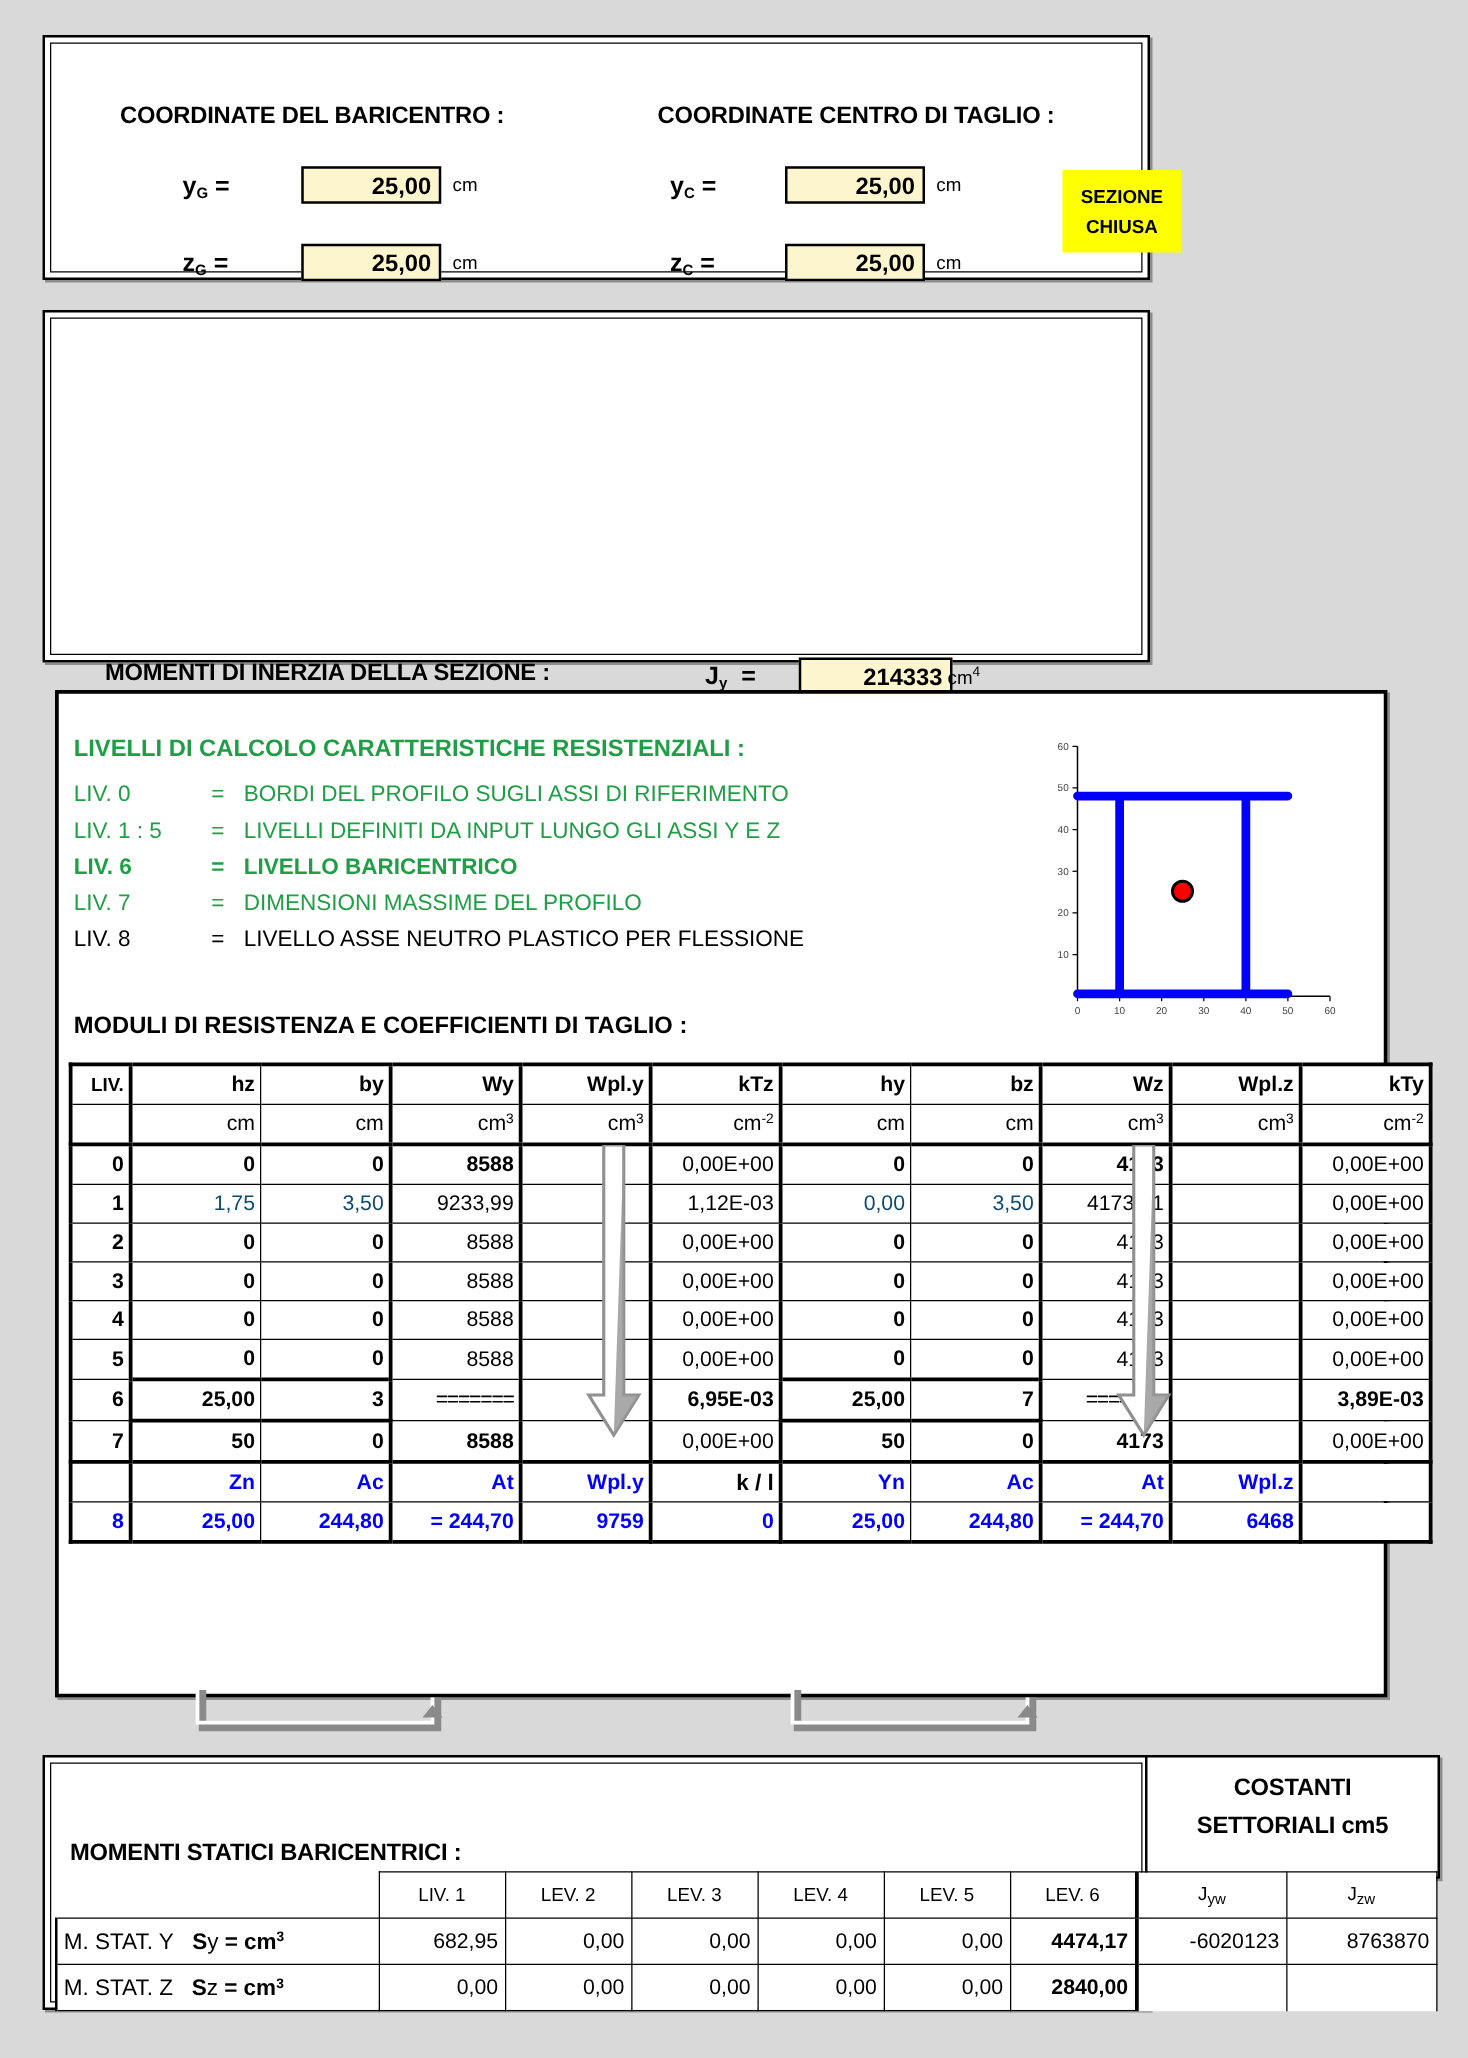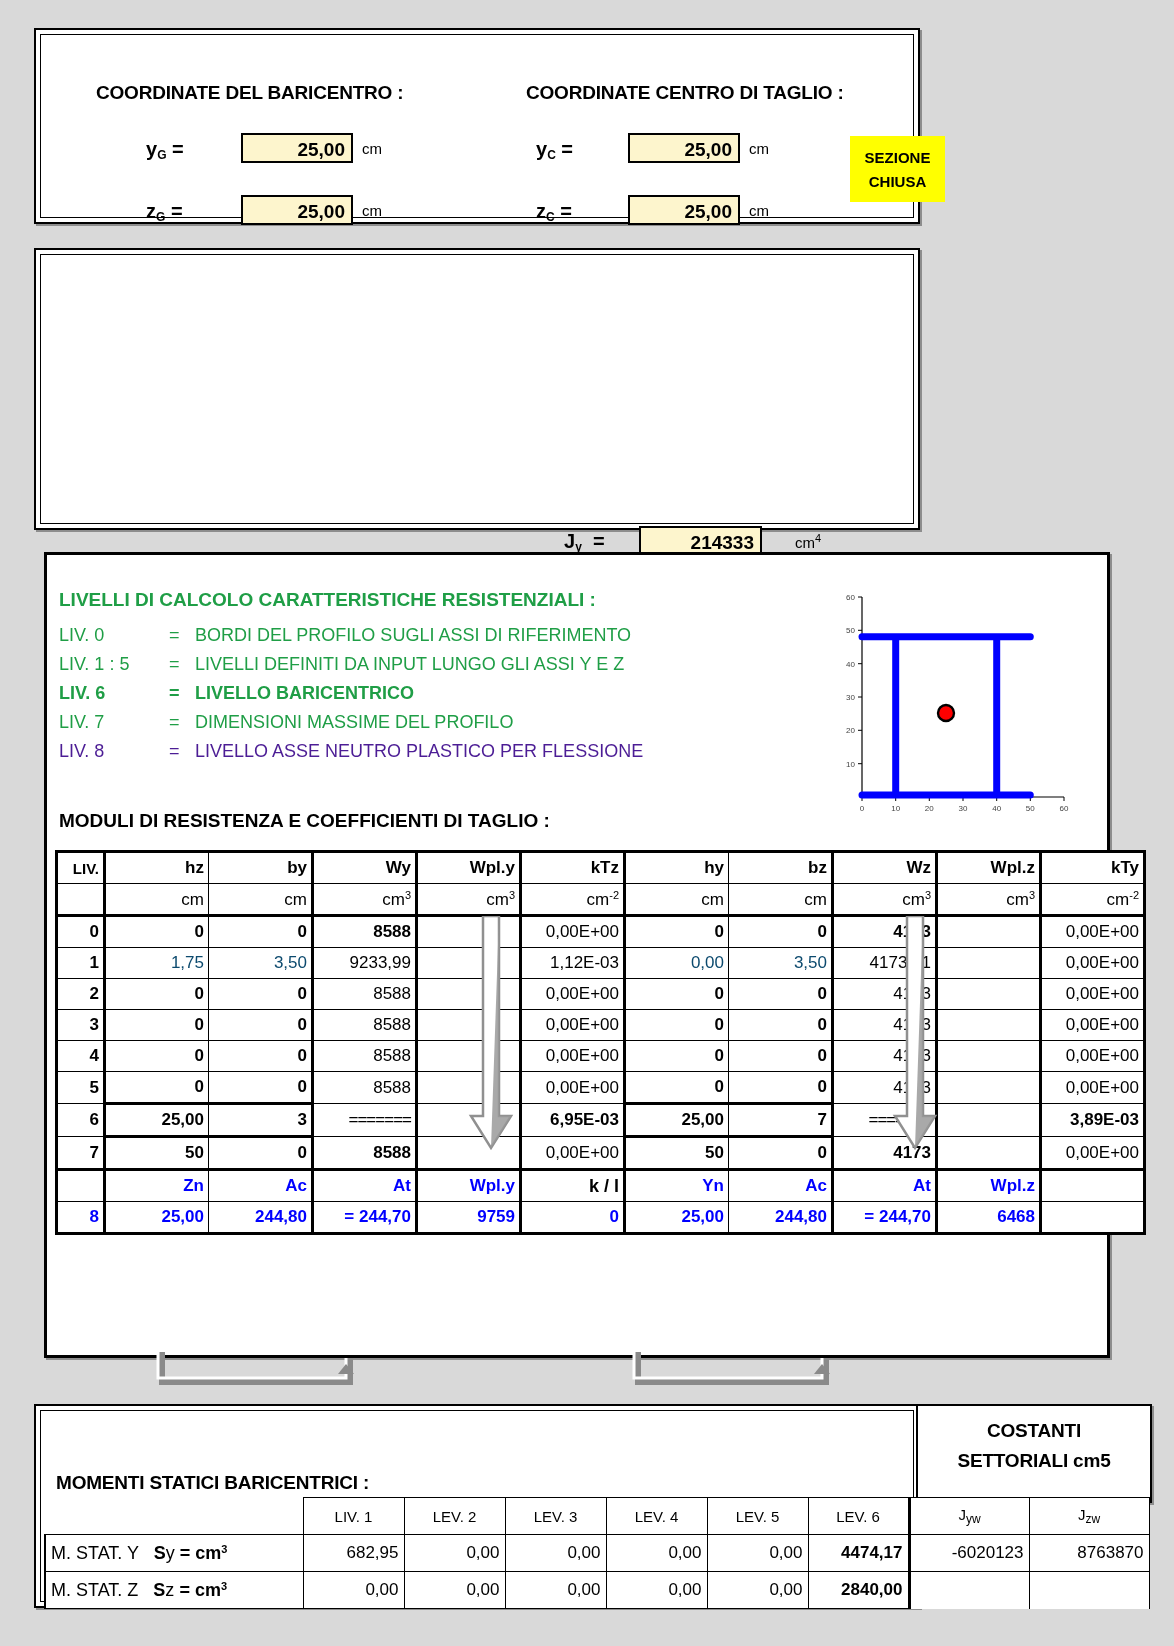--- a/index.html
+++ b/index.html
@@ -43,21 +43,21 @@
     background:#ffff00;
     font-weight:bold;font-size:15px;color:#000;
     text-align:center;
     line-height:24px;
   }
   .blue{color:#0000ff;}
   
   .lv-title{font-weight:bold;font-size:19px;color:#1f9e46;}
   .lv-row{font-size:18px;color:#1f9e46;white-space:nowrap;}
   .lv-row.bold{font-weight:bold;}
-  .lv-row.b{color:#4c1d95;}
+  .lv-row.b{color:#000000;}
   .mod-title{font-weight:bold;font-size:19px;color:#000;}
 
   
   table.grid{border-collapse:collapse;table-layout:fixed;}
   table.grid td{
     border:1px solid #000;
     font-size:17px;
     text-align:right;
     padding:1px 4px 1px 2px;
     height:28px;
@@ -131,26 +131,27 @@
 
   <div class="yellowtag" style="position:absolute;left:814px;top:106px;width:95px;height:66px;padding-top:10px;box-sizing:border-box;">
     <div>SEZIONE</div>
     <div>CHIUSA</div>
   </div>
 </div>
 
 <div class="panel" style="left:34px;top:248px;width:882px;height:278px;">
   <div class="inner-border"></div>
 
+  <div class="hdr" style="position:absolute;left:48px;top:278px;">MOMENTI DI INERZIA DELLA SEZIONE :</div>
 
   <div class="lbl" style="position:absolute;left:528px;top:280px;">
     <span>J</span><span class="sub">y</span>&nbsp; =
   </div>
   <div class="valbox" style="position:absolute;left:603px;top:276px;width:123px;height:30px;line-height:26px;">214333</div>
-  <div class="unit" style="position:absolute;left:759px;top:282px;">
+  <div class="unit" style="position:absolute;left:722px;top:282px;">
     <span>cm</span><span class="sup">4</span>
   </div>
 
   <div class="lbl" style="position:absolute;left:528px;top:349px;">
     <span>J</span><span class="sub">z</span>&nbsp; =
   </div>
   <div class="valbox" style="position:absolute;left:603px;top:345px;width:110px;height:30px;line-height:26px;">104304</div>
   <div class="unit" style="position:absolute;left:722px;top:351px;">
     <span>cm</span><span class="sup">4</span>
   </div>

